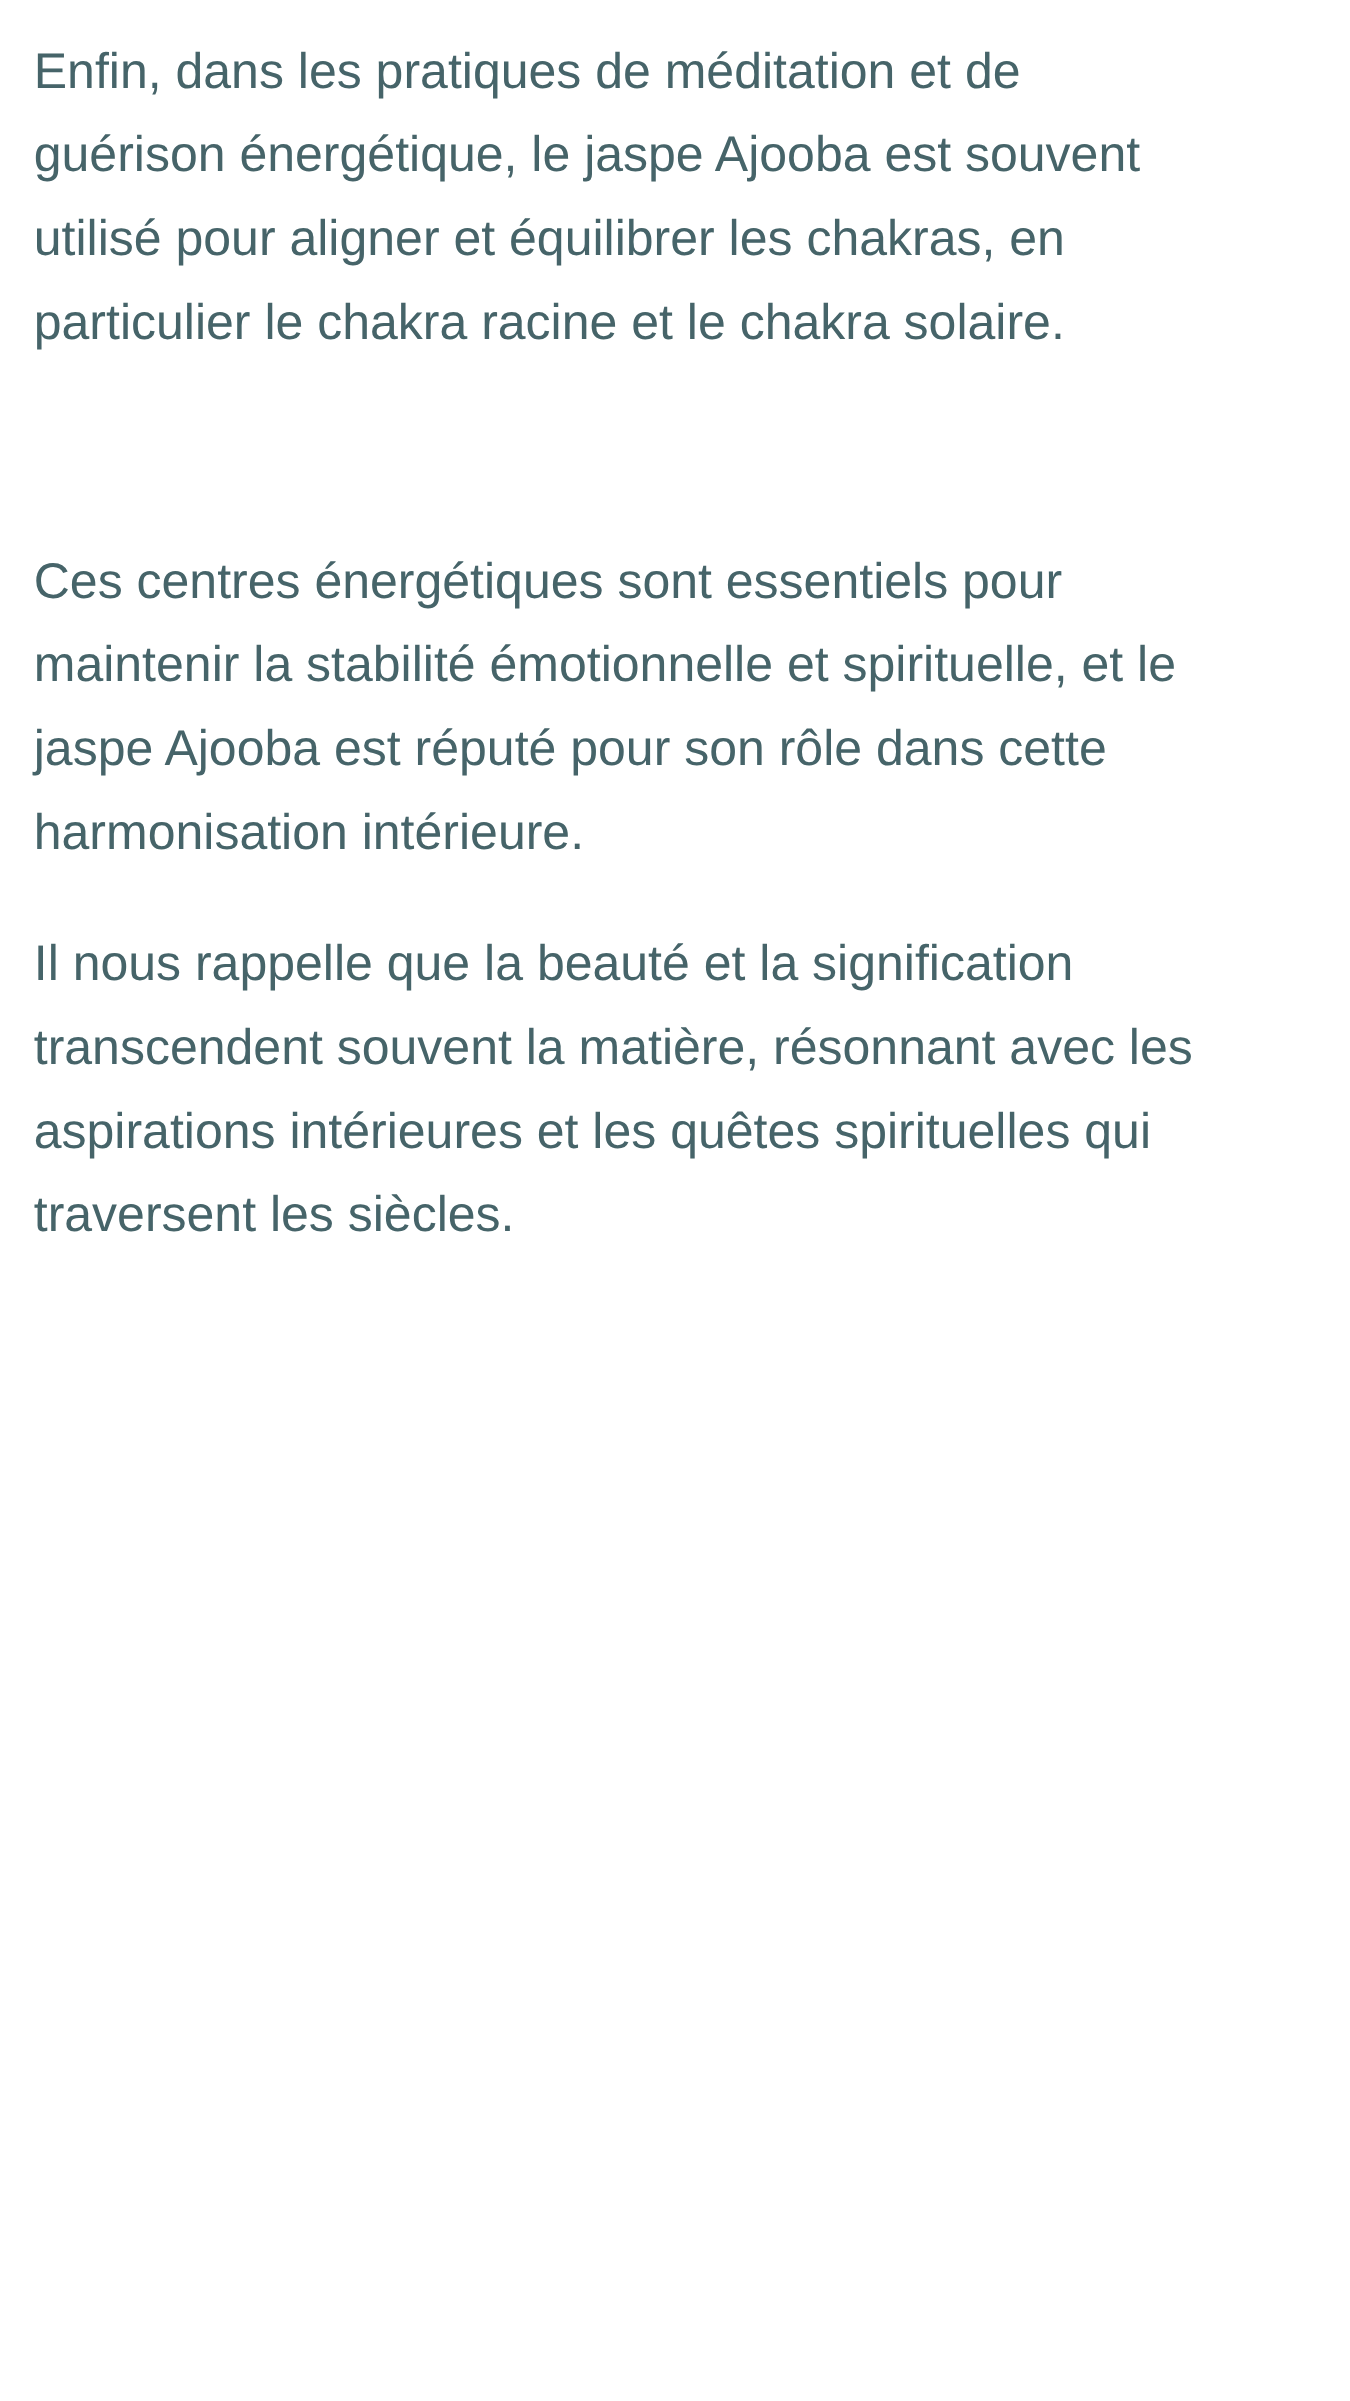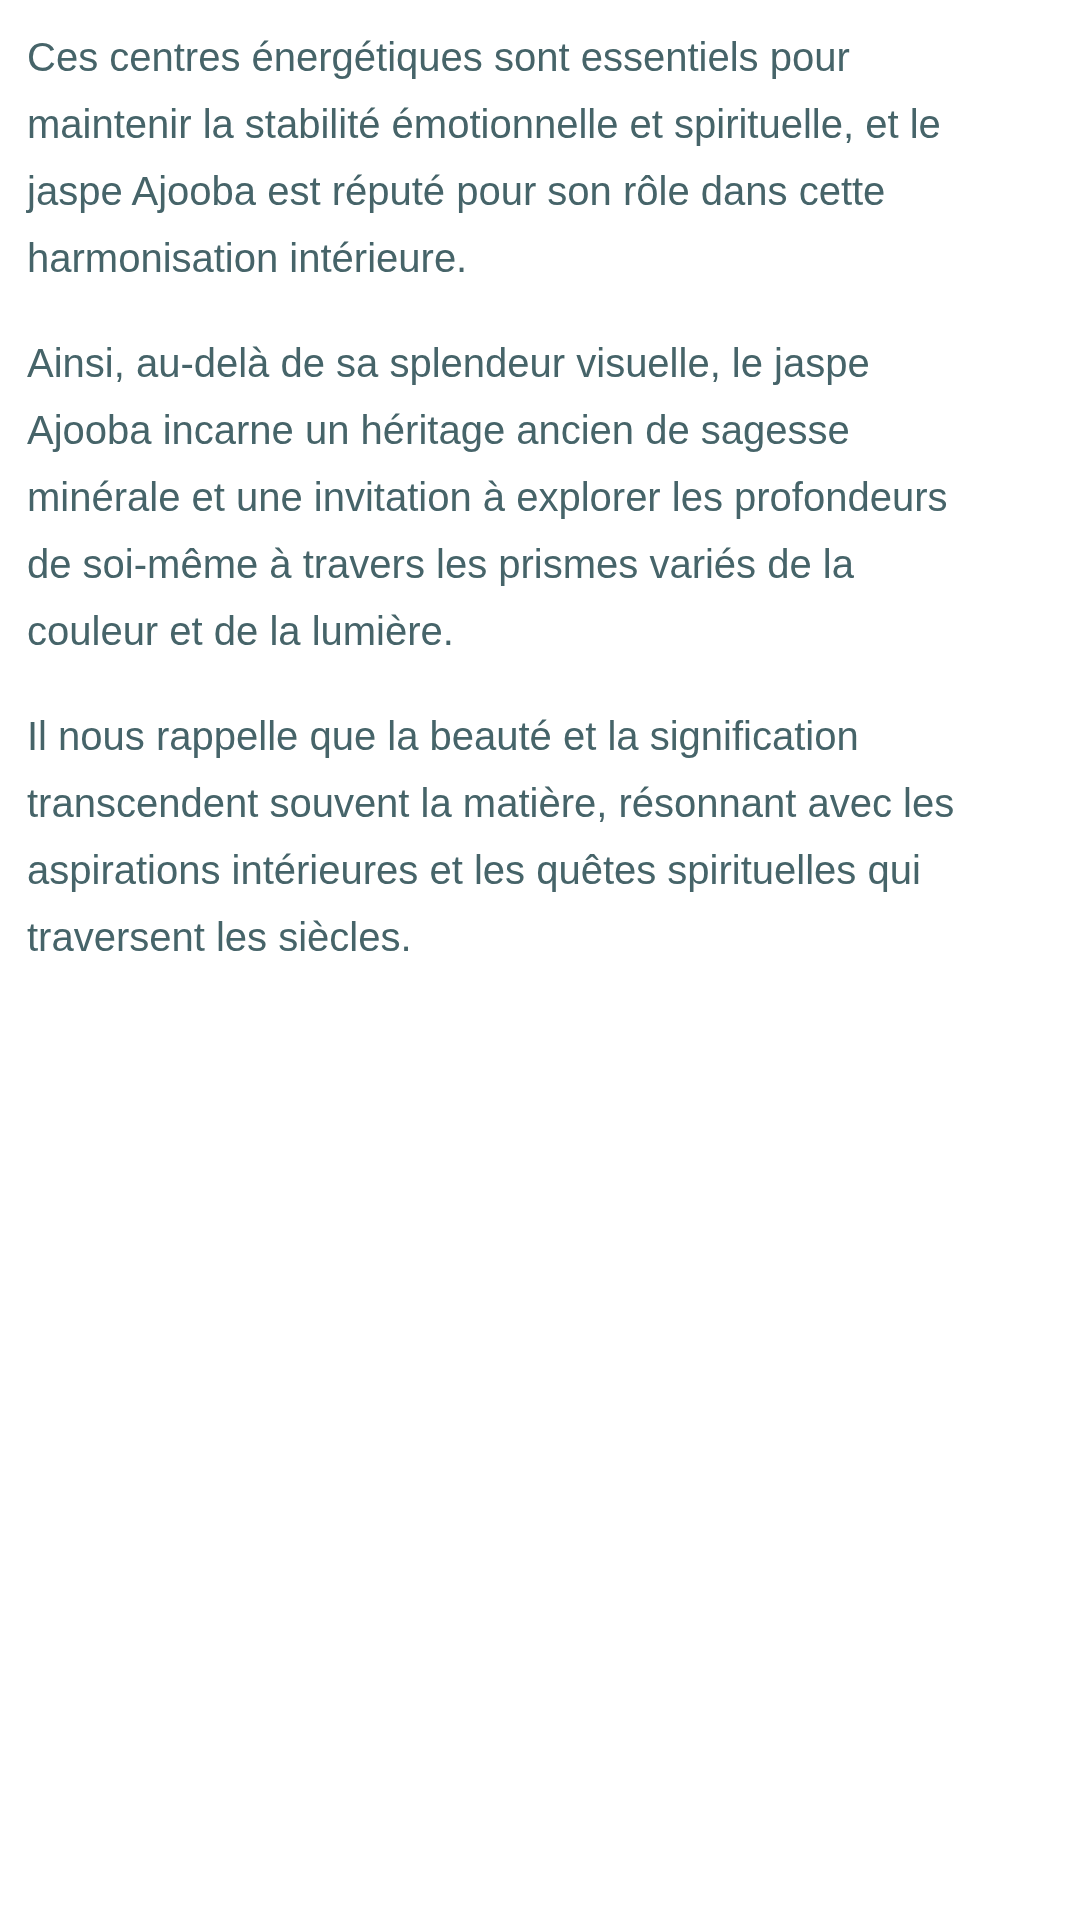--- a/index.html
+++ b/index.html
@@ -29,27 +29,26 @@
   }
   p.para.gap-after {
     margin-bottom: 140px; 
   }
 </style>
 </head>
 <body style="background: rgb(255, 255, 255);">
 
 <main class="article" style="color: rgb(70, 100, 105);">
   <div>
+      <p class="para gap-after">Enfin, dans les pratiques de méditation et de
+guérison énergétique, le jaspe Ajooba est souvent
+utilisé pour aligner et équilibrer les chakras, en
+particulier le chakra racine et le chakra solaire.</p>
       <p class="para">Ces centres énergétiques sont essentiels pour
 maintenir la stabilité émotionnelle et spirituelle, et le
 jaspe Ajooba est réputé pour son rôle dans cette
 harmonisation intérieure.</p>
-      <p class="para">Ainsi, au-delà de sa splendeur visuelle, le jaspe
-Ajooba incarne un héritage ancien de sagesse
-minérale et une invitation à explorer les profondeurs
-de soi-même à travers les prismes variés de la
-couleur et de la lumière.</p>
       <p class="para">Il nous rappelle que la beauté et la signification
 transcendent souvent la matière, résonnant avec les
 aspirations intérieures et les quêtes spirituelles qui
 traversent les siècles.</p>
     </div>
 </main>
 
 </body></html>

